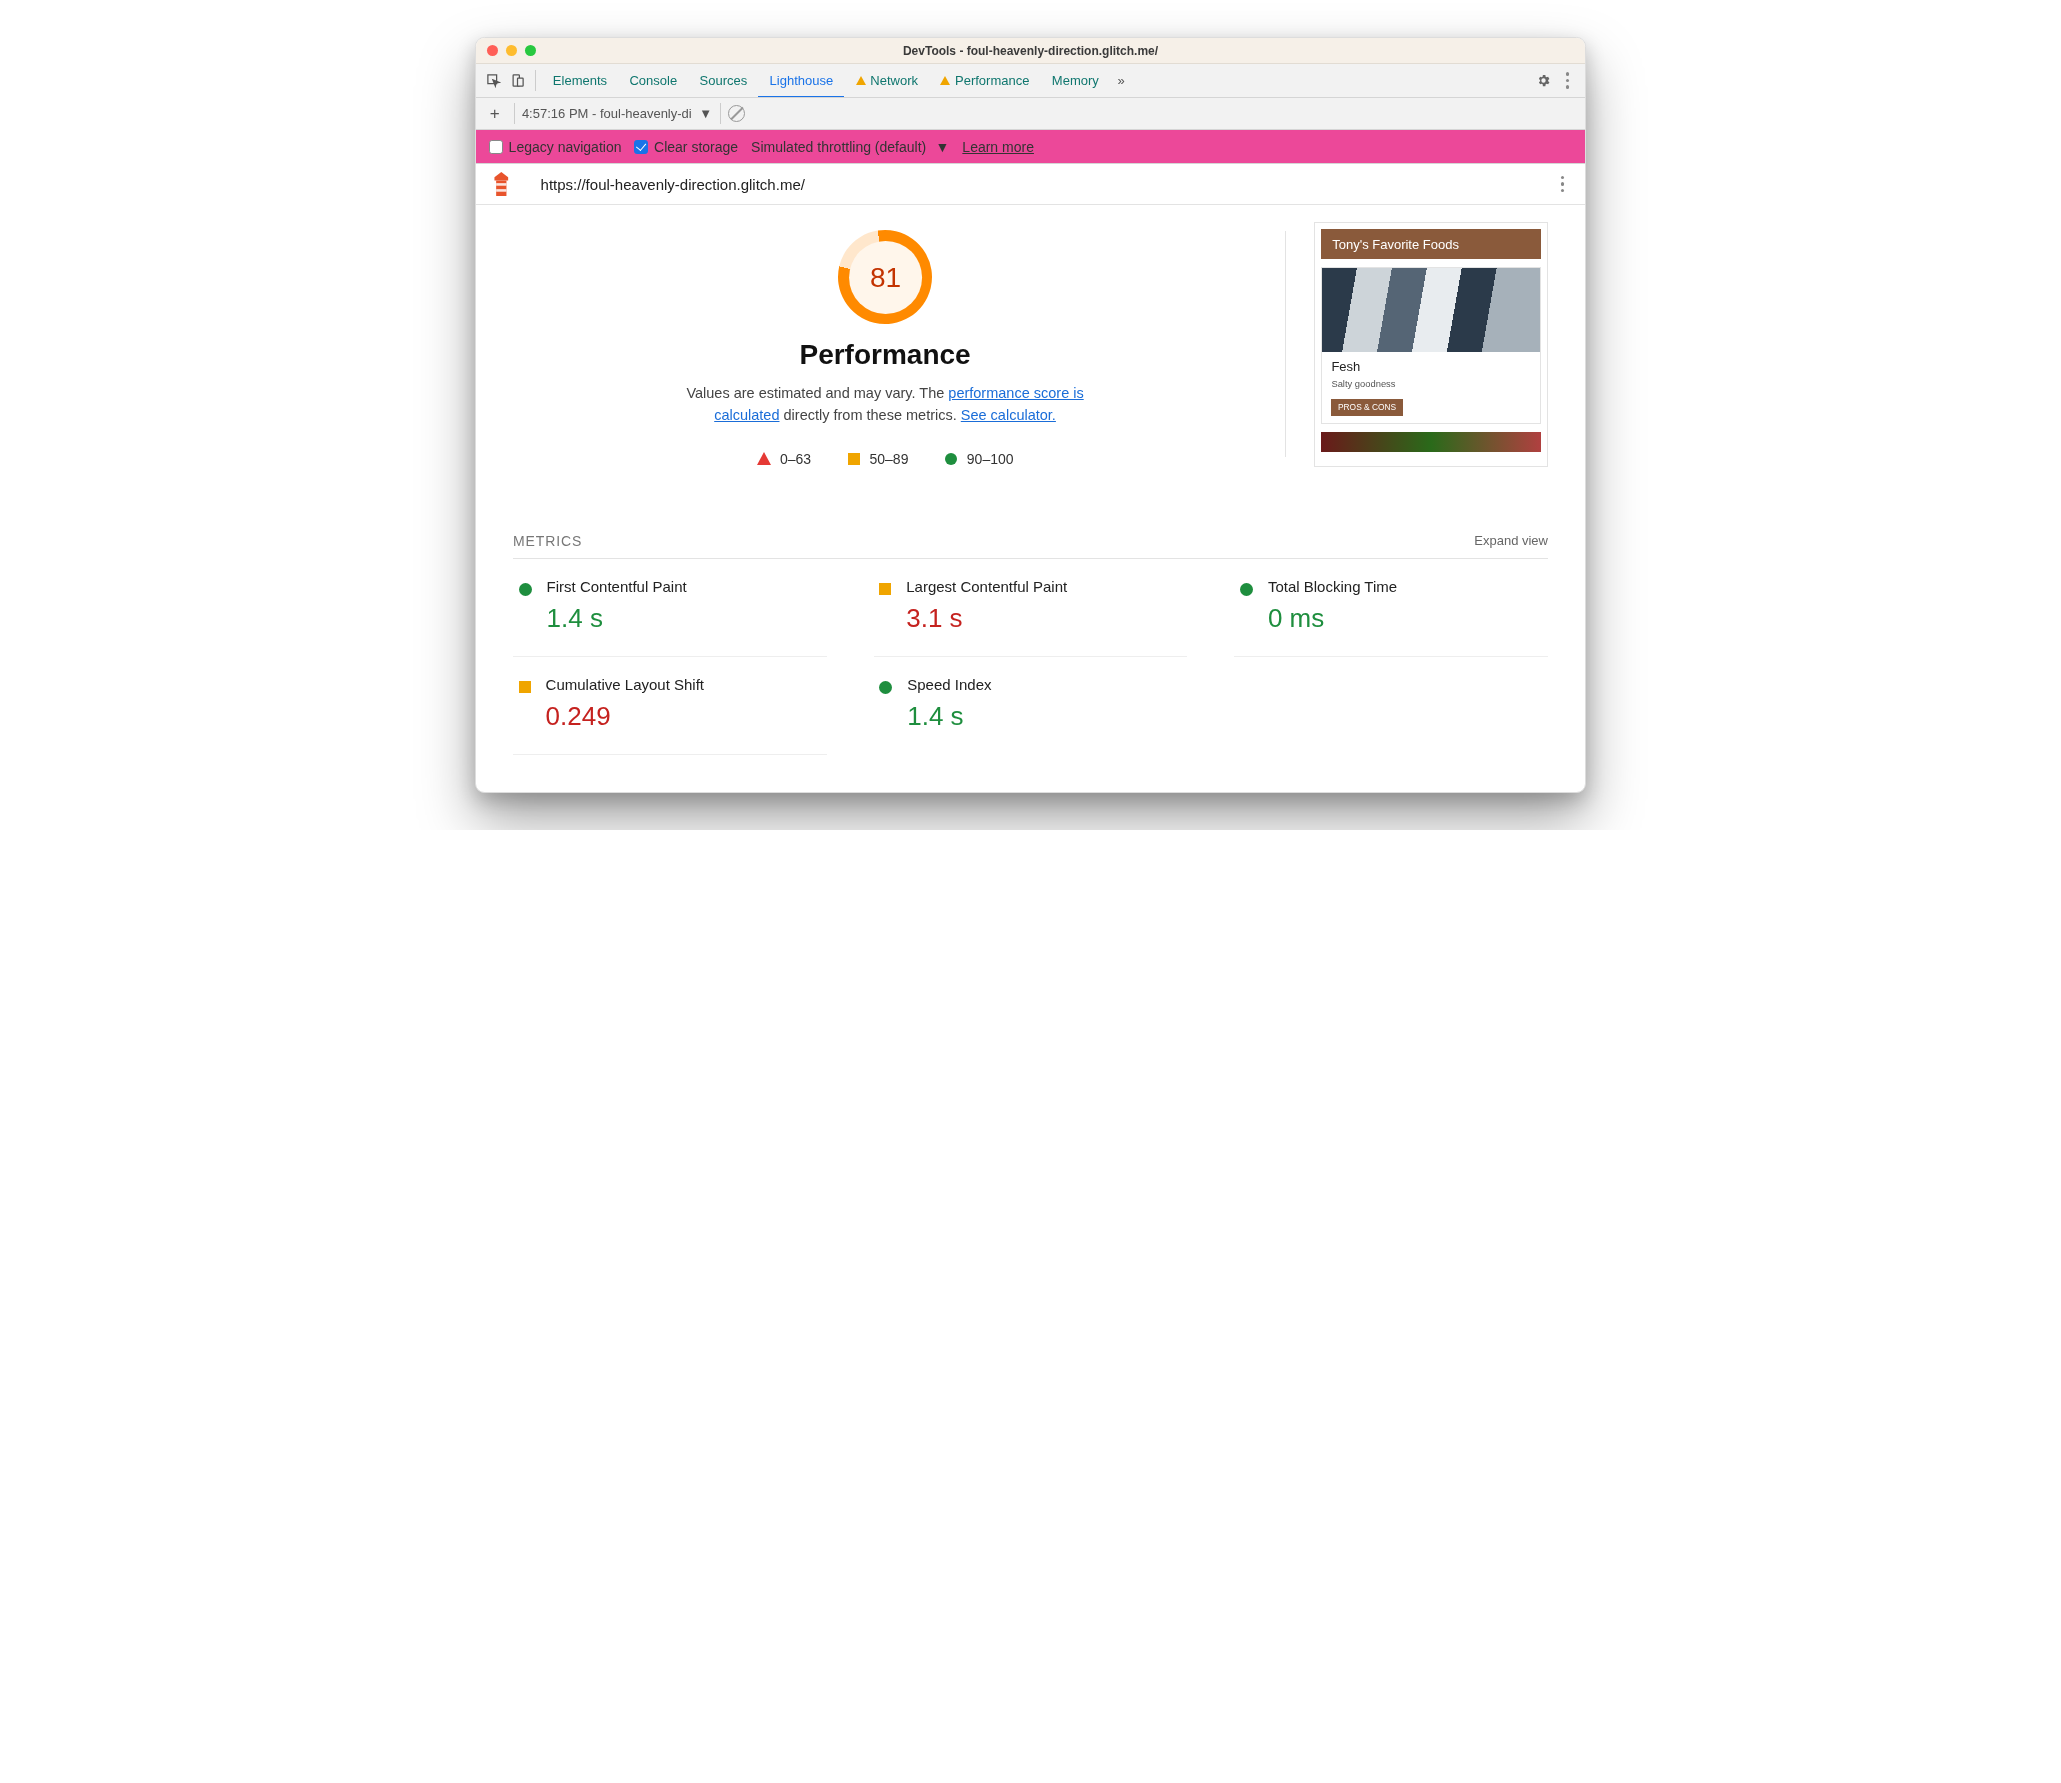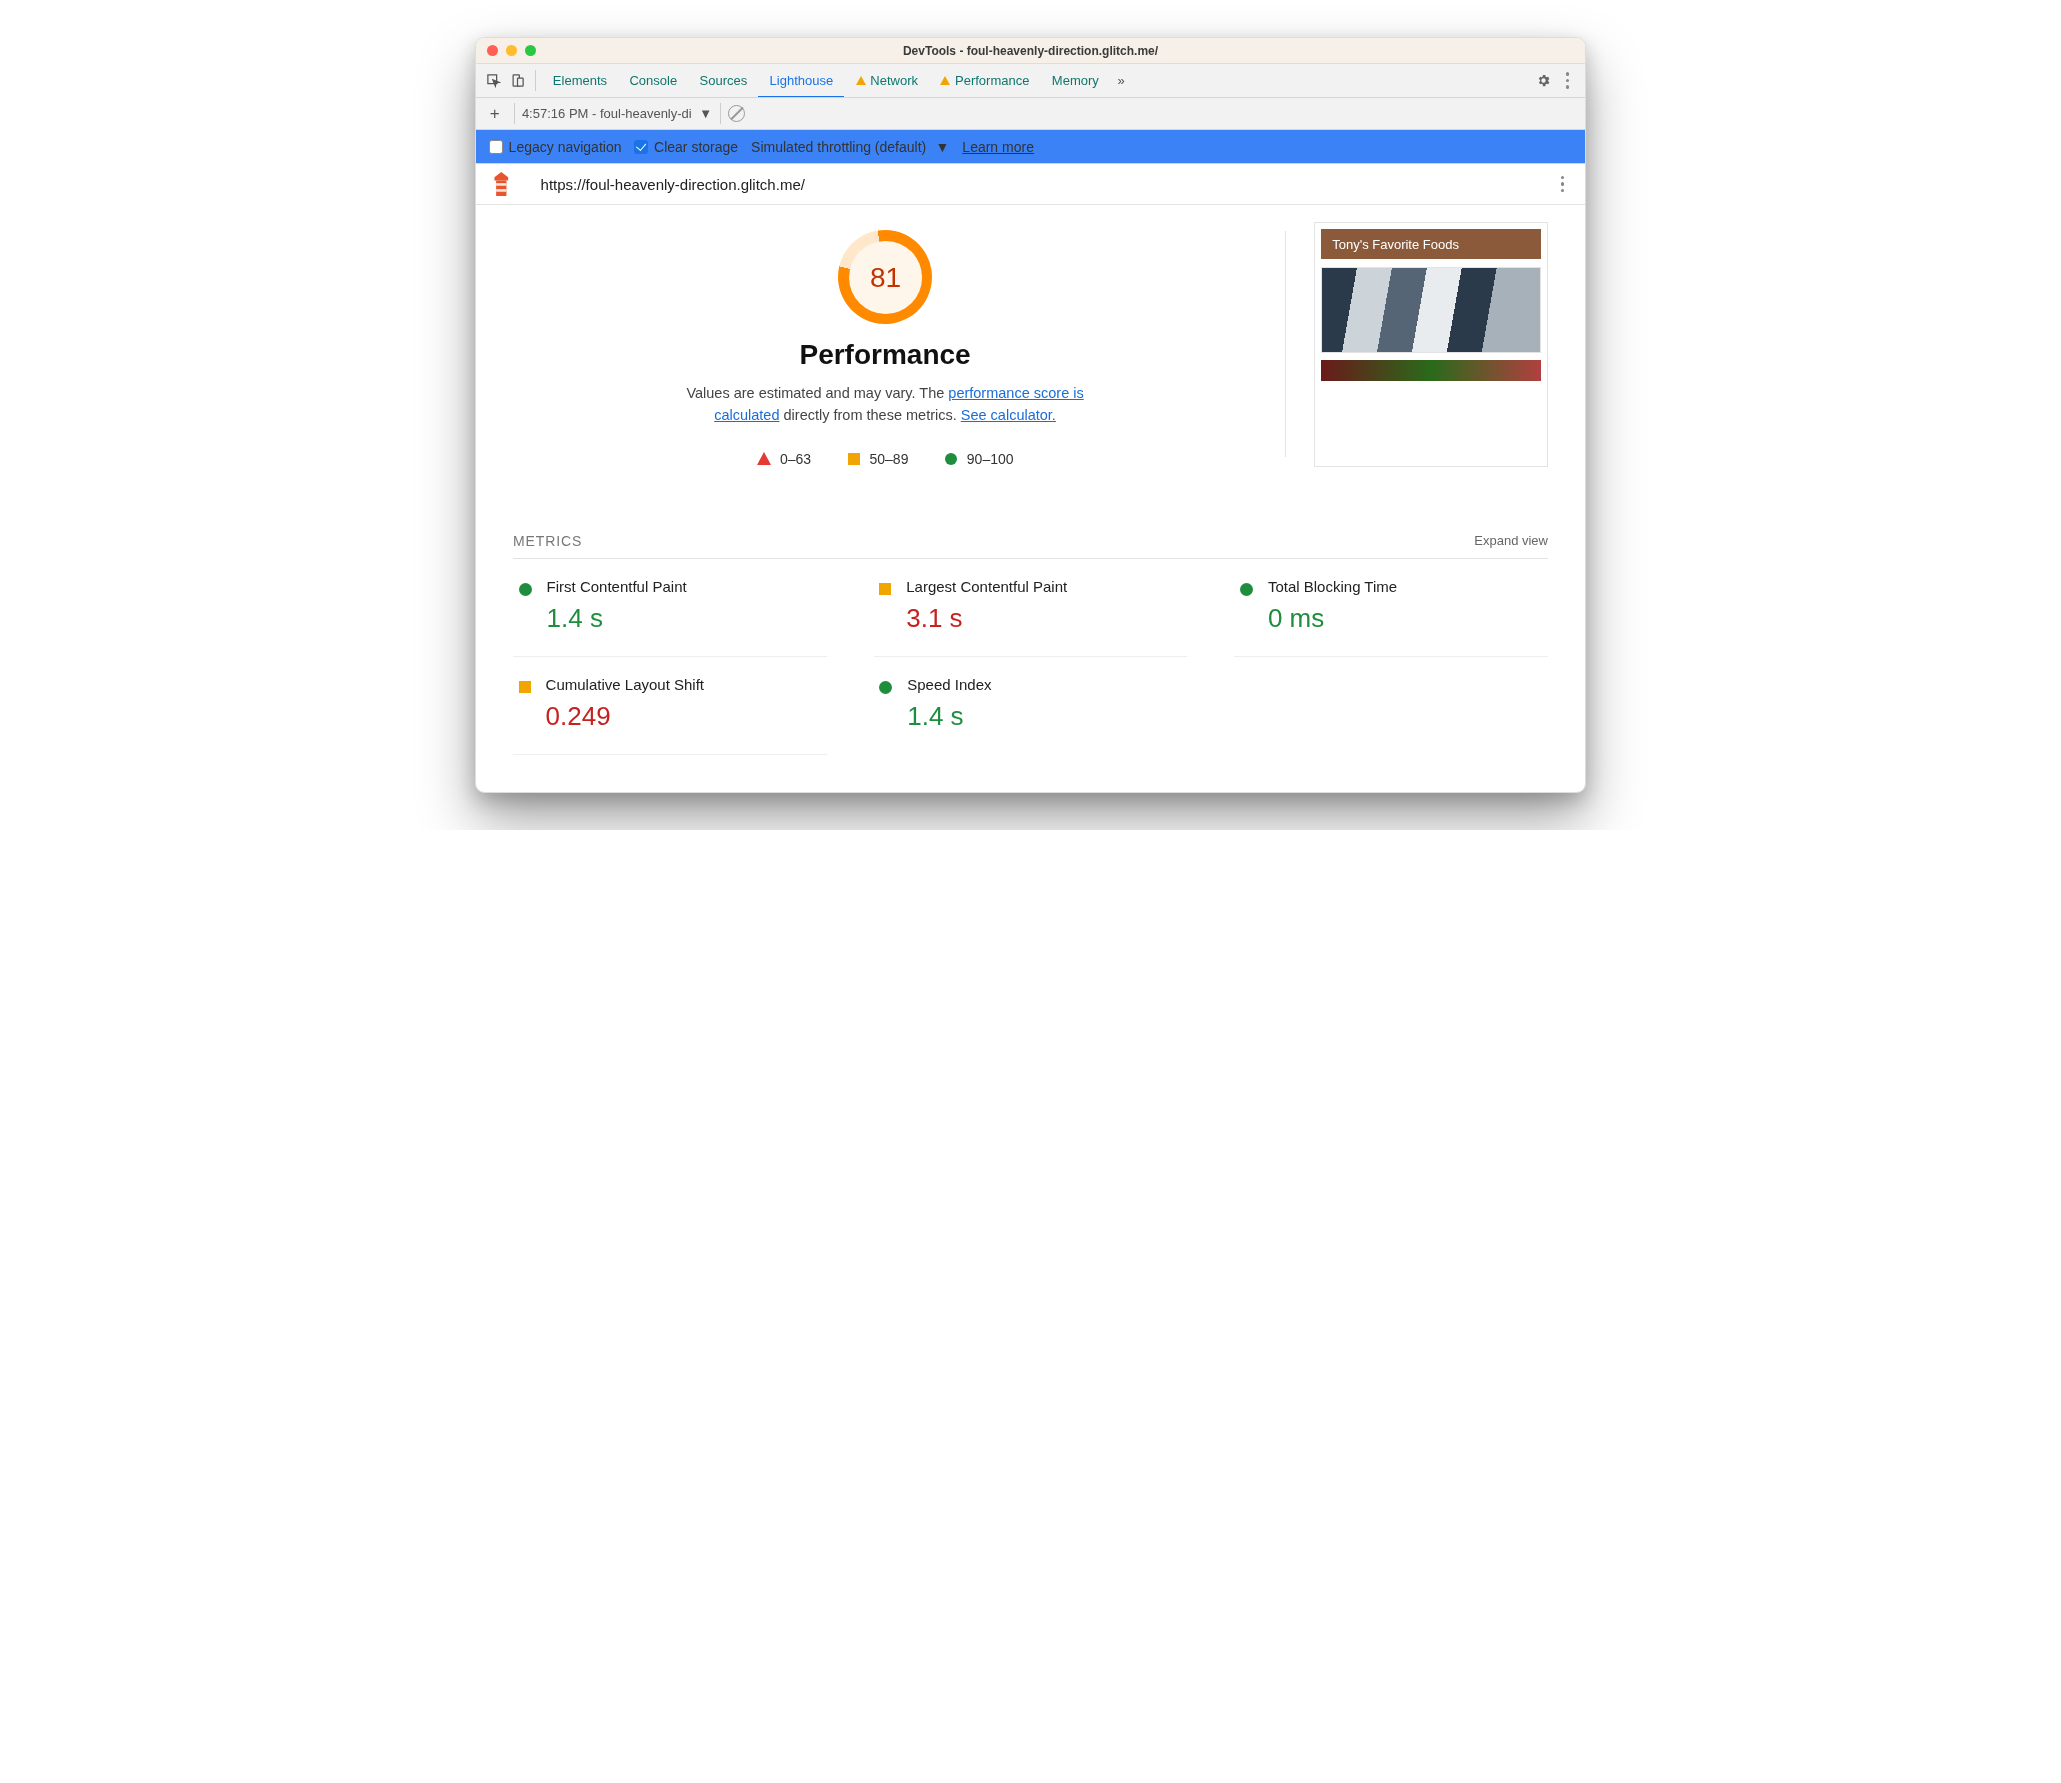--- a/index.html
+++ b/index.html
@@ -66,21 +66,21 @@
     font-size: 13px; color:#555;
   }
   .secondbar .plus { width:22.5px;height:22.5px;display:flex;align-items:center;justify-content:center;font-size:17px;color:#555;cursor:pointer; }
   .secondbar .vsep { width:0.9px;height:20.6px;background:#ccc; }
   .report-select { display:flex;align-items:center;gap:7.5px;cursor:pointer; }
   .banned { width:17px;height:17px;border:1.9px solid #999;border-radius:50%;position:relative; }
   .banned::after { content:"";position:absolute;width:1.9px;height:17px;background:#999;left:7.5px;top:-0.9px;transform:rotate(45deg); }
   
   .optsbar {
     display:flex;align-items:center;gap:13px;
-    background:#3b82f6;
+    background:#ec4899;
     height:34px;
     border-bottom:0.9px solid #d5d5d5;
     padding:0 13px;
     font-size:14px;color:#333;
   }
   .chk { display:flex;align-items:center;gap:5.6px; }
   .chkbox { width:14px;height:14px;border:0.9px solid #888;border-radius:2.8px;background:#fff;display:inline-block; }
   .chkbox.checked { background:#1a73e8;border-color:#1a73e8;position:relative; }
   .chkbox.checked::after { content:"";position:absolute;left:2.8px;top:0px;width:4.7px;height:8.4px;border:solid #fff;border-width:0 1.9px 1.9px 0;transform:rotate(40deg); }
   .optsbar .lm { text-decoration:underline;color:#333;cursor:pointer; }
@@ -309,20 +309,25 @@
             </div>
         </div>
       </div>
 
       <div class="divider-v"></div>
 
       <div class="preview">
         <div class="preview-head">Tony's Favorite Foods</div>
         <div class="preview-card">
           <div class="preview-img1"></div>
+          <div class="preview-body">
+            <h4>Fesh</h4>
+            <p>Salty goodness</p>
+            <button class="btn-pc">PROS &amp; CONS</button>
+          </div>
         </div>
         <div class="preview-img2"></div>
       </div>
     </div>
 
     <div class="metrics-head">
       <span class="lbl">METRICS</span>
       <span class="expand">Expand view</span>
     </div>
 

